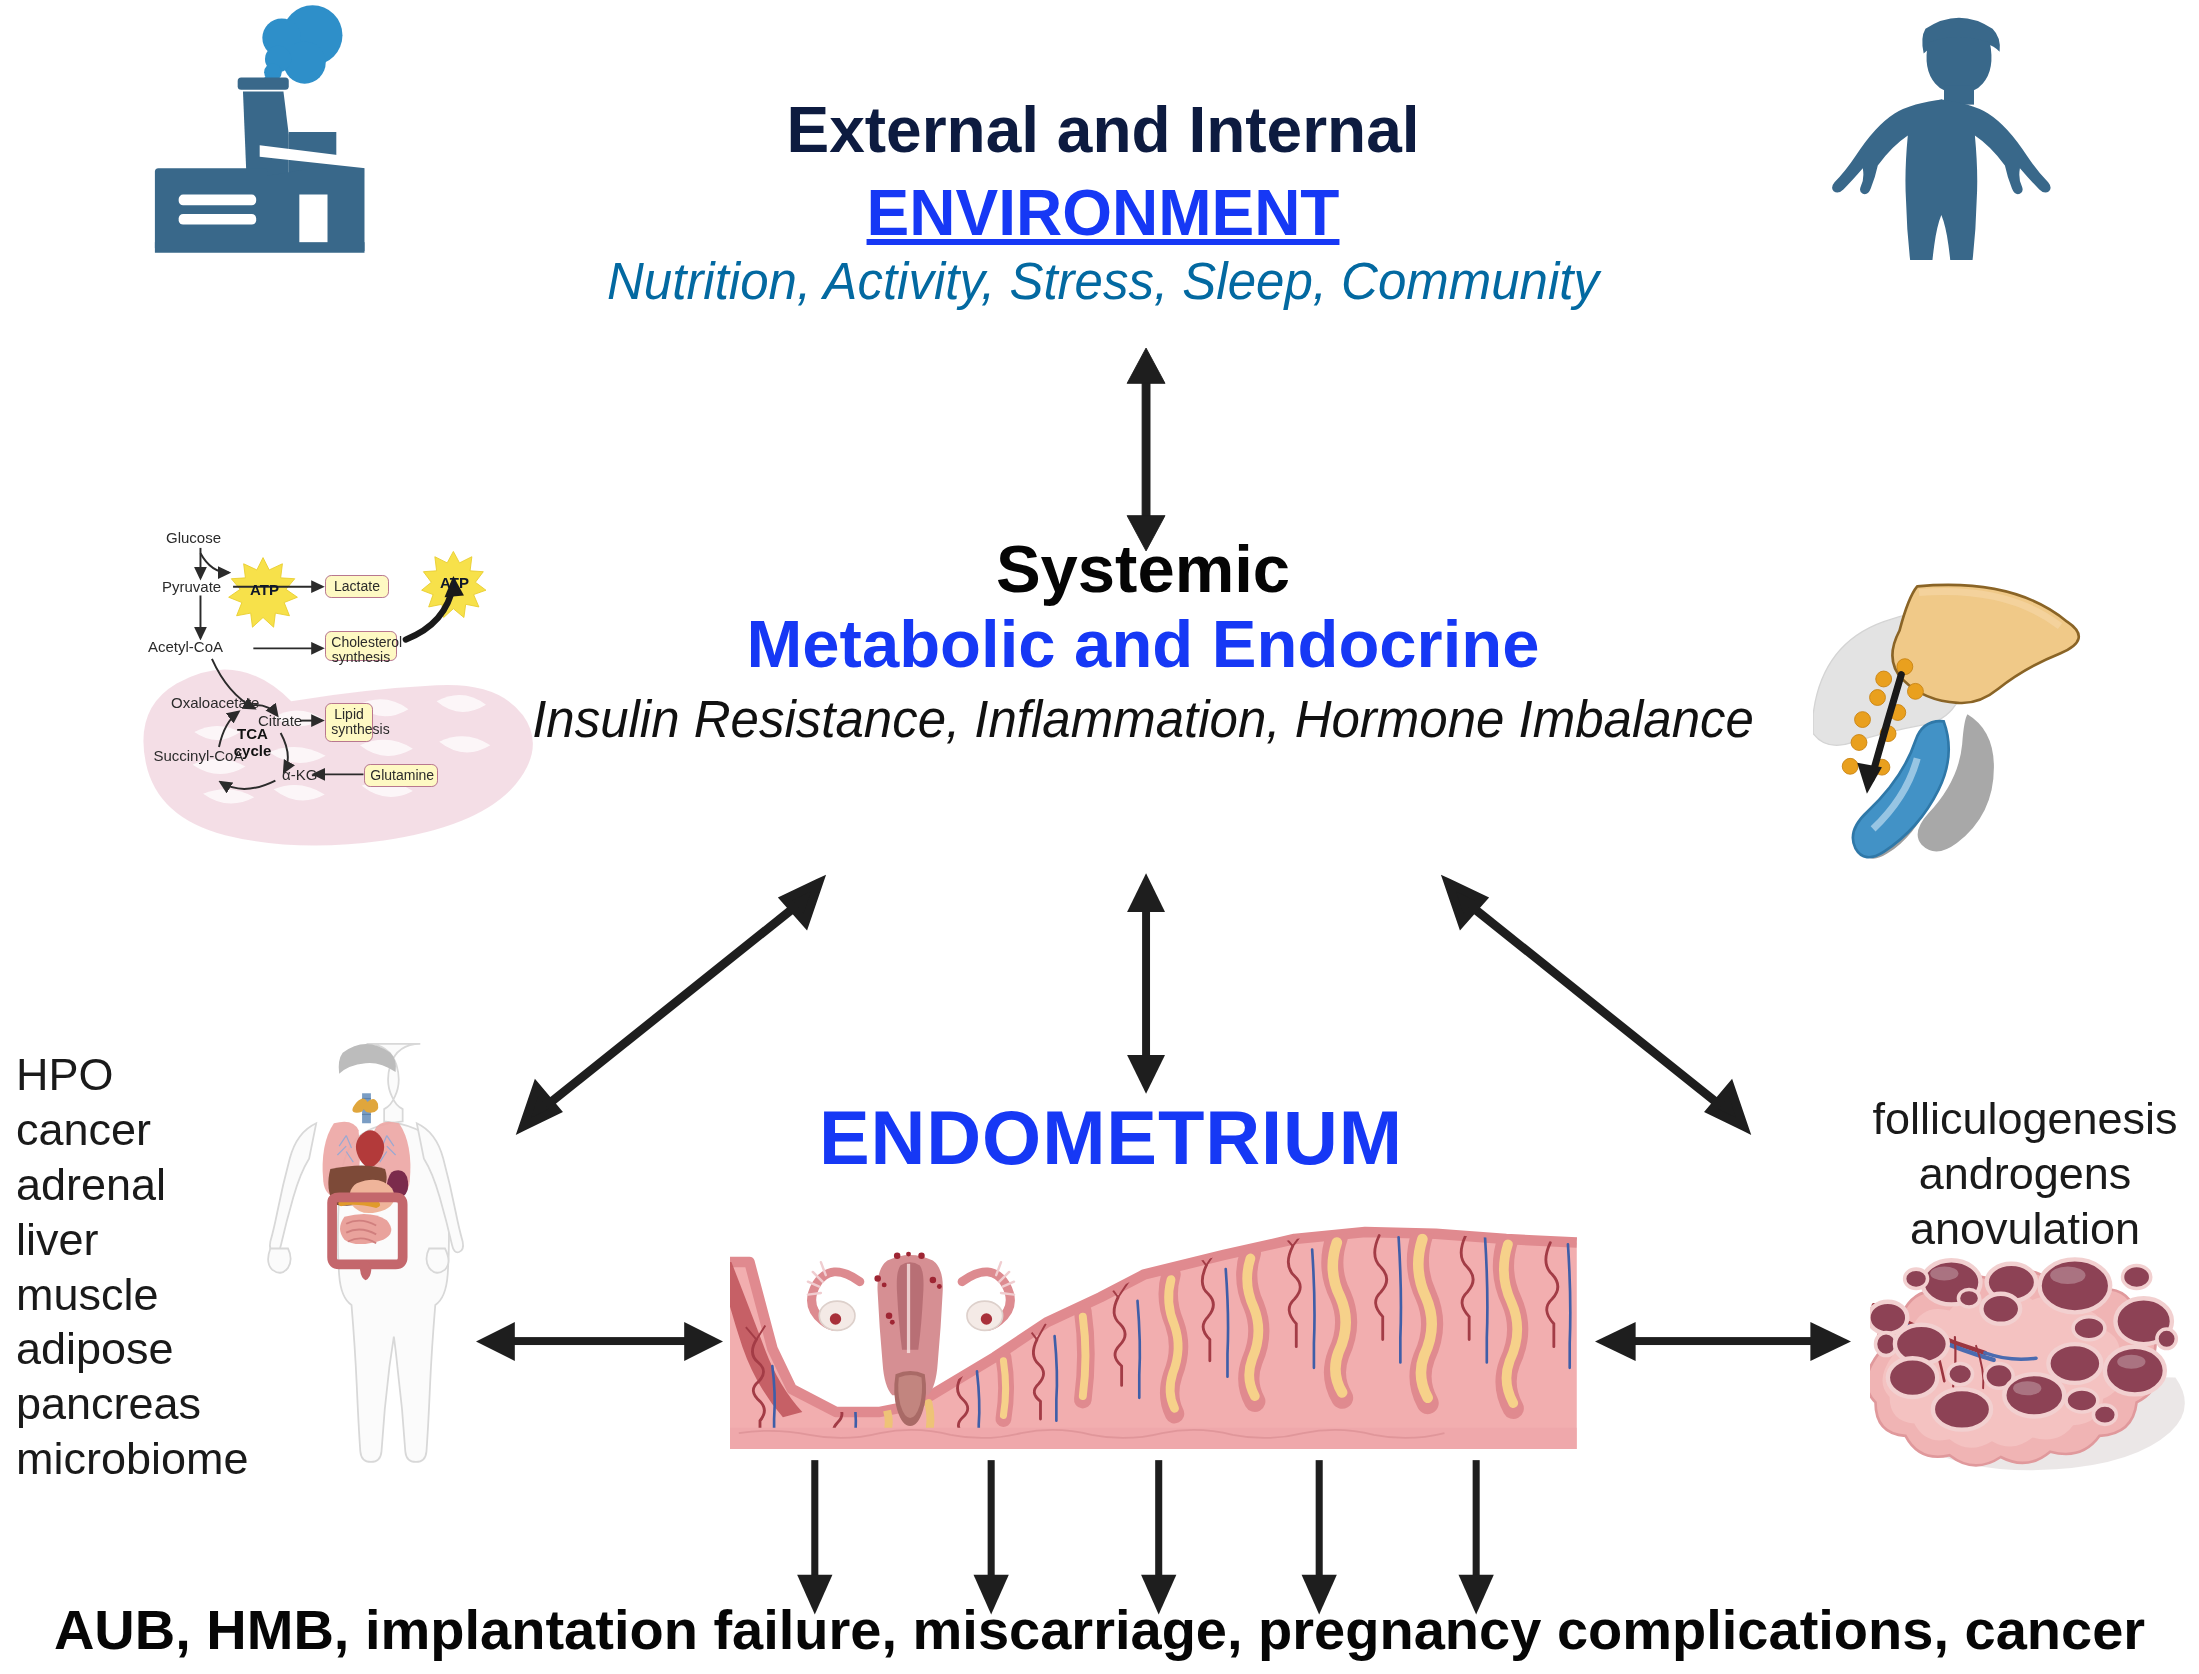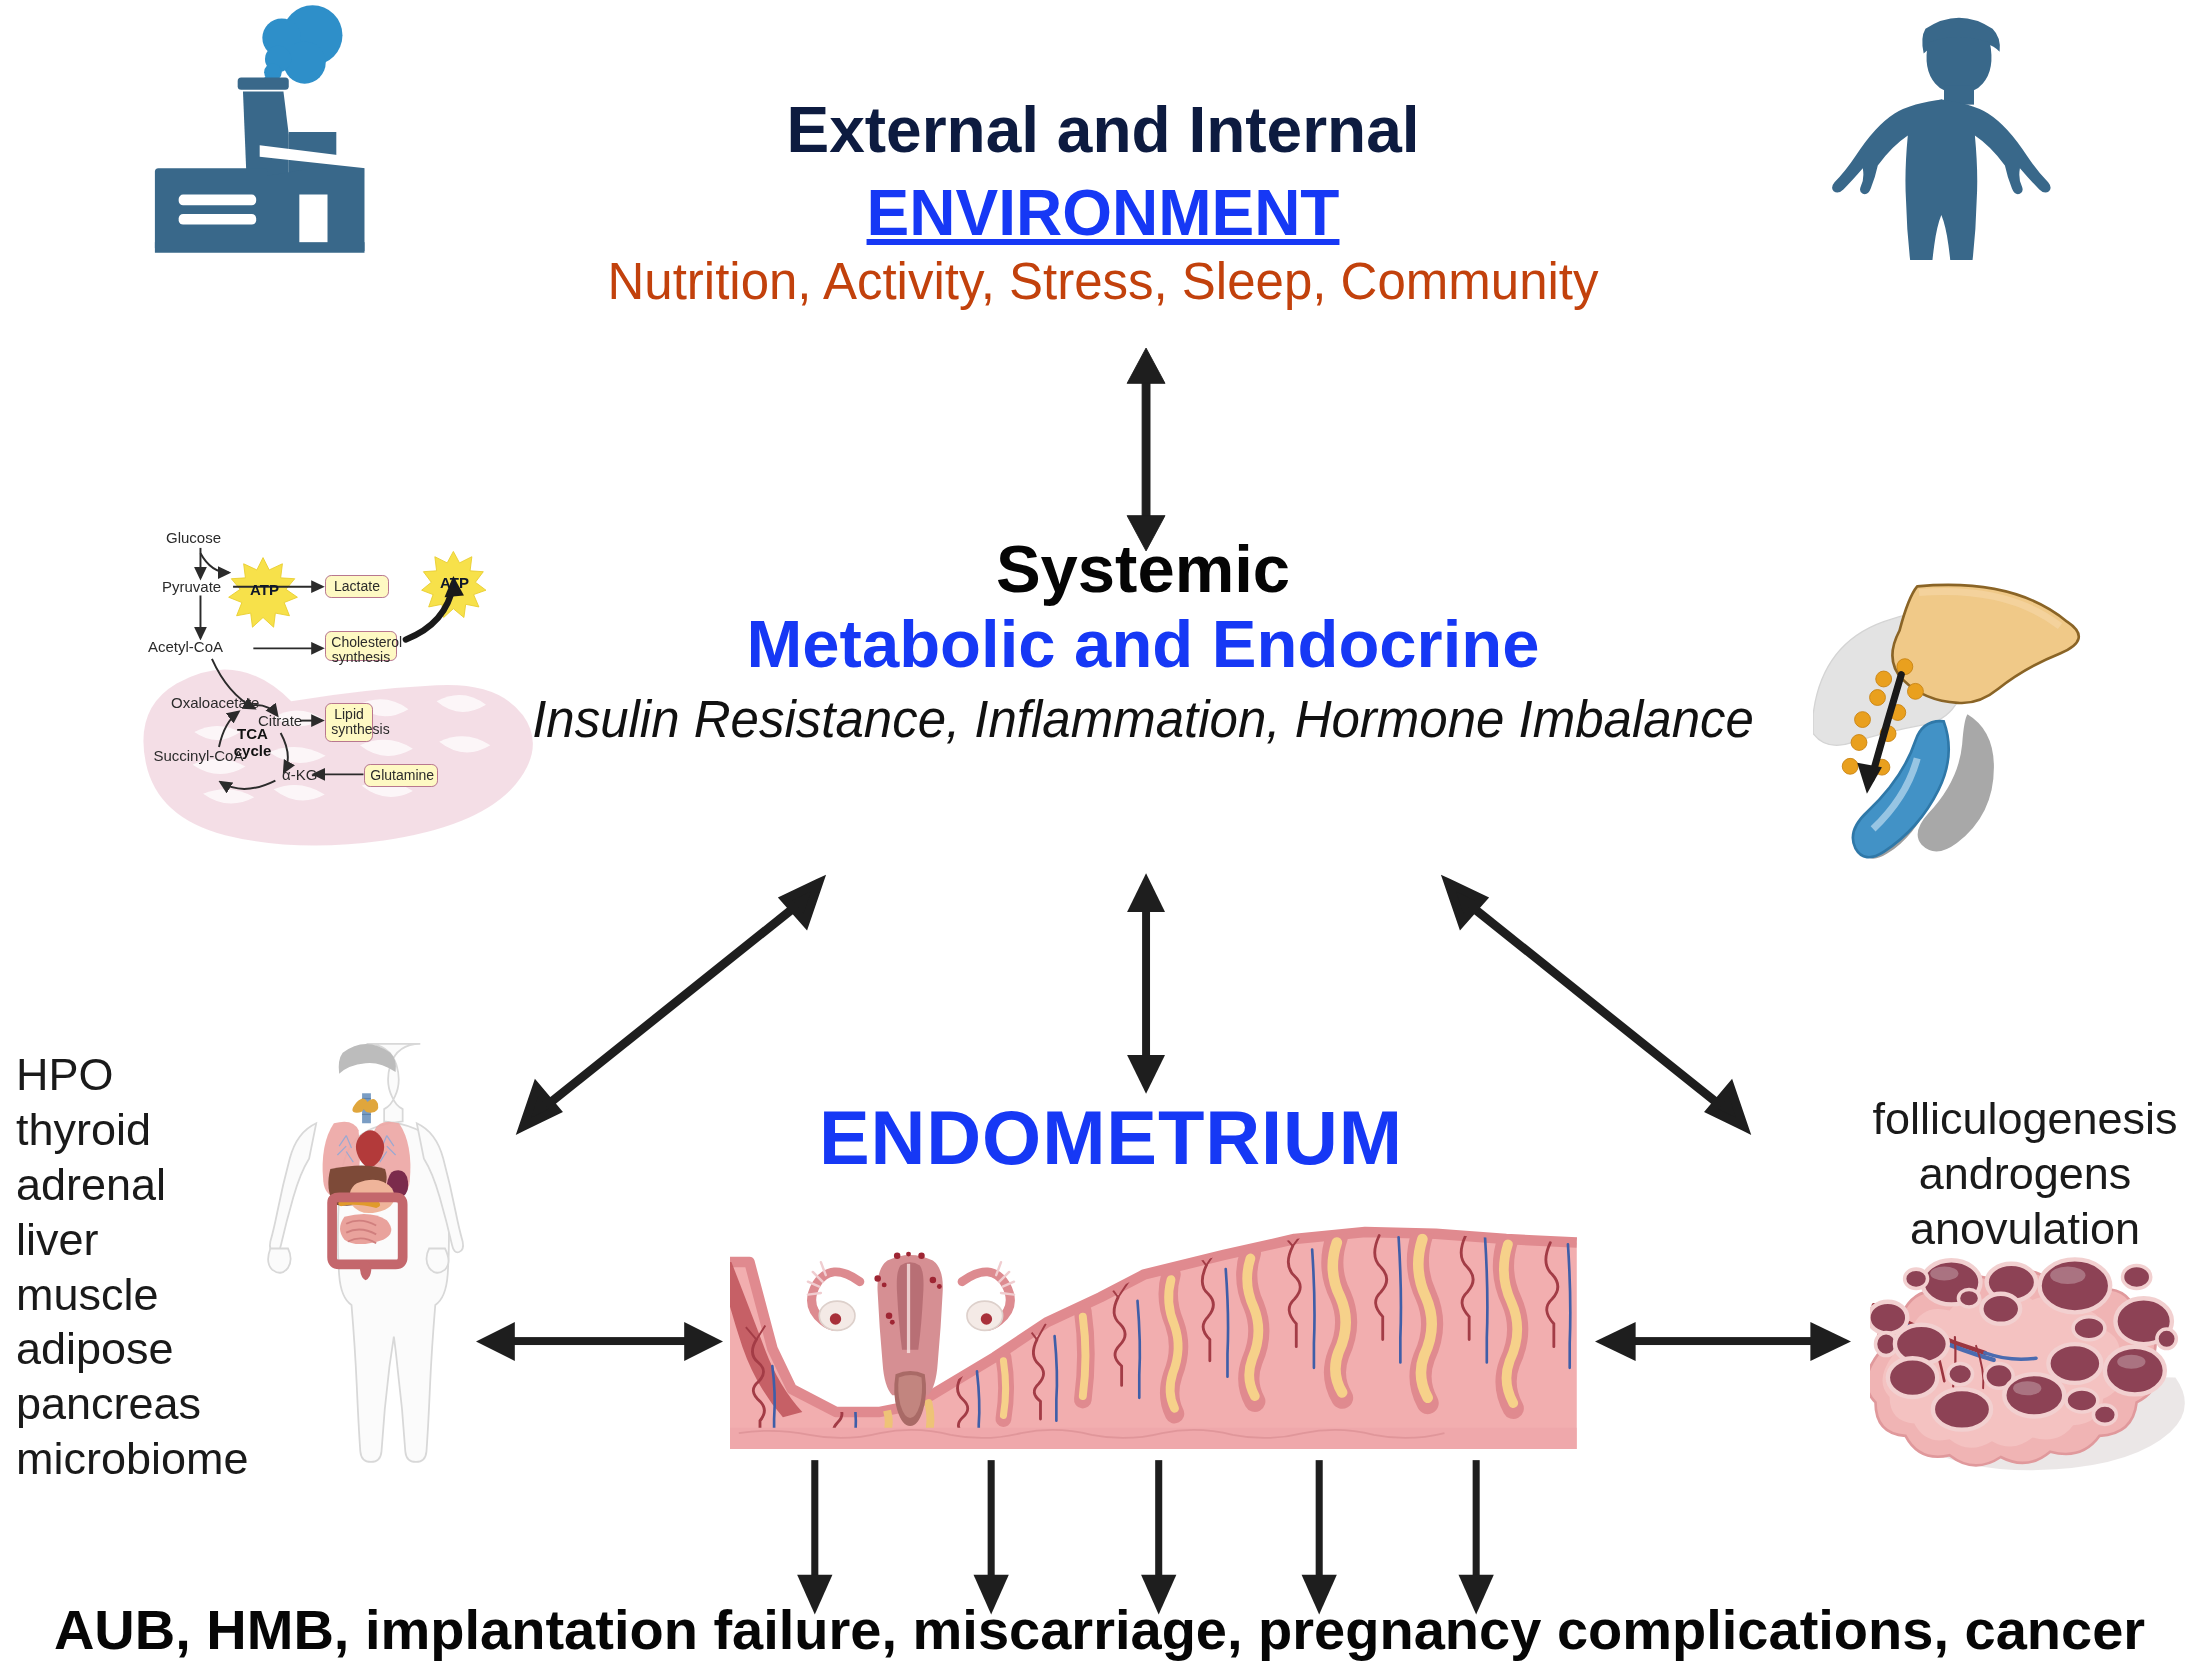--- a/index.html
+++ b/index.html
@@ -34,21 +34,22 @@
     font-weight: bold;
     color: #1638f5;
     font-family: "Liberation Sans Narrow", "Liberation Sans", sans-serif;
   }
   .t-bold-black {
     font-weight: bold;
     color: #050505;
     font-family: "Liberation Sans Narrow", "Liberation Sans", sans-serif;
   }
   .t-italic-navy {
-    color: #c2410c;
+    font-style: italic;
+    color: #0369a1;
     font-family: "Liberation Sans Narrow", "Liberation Sans", sans-serif;
   }
   .t-italic-black {
     font-style: italic;
     color: #111111;
     font-family: "Liberation Sans Narrow", "Liberation Sans", sans-serif;
   }
   .env-line1 { font-size: 64px; letter-spacing: 0px; }
   .env-line2 { font-size: 64px; letter-spacing: 0px; }
   .env-line3 { font-size: 51px; }
@@ -375,21 +376,21 @@
       <g fill="#1e1e1e">
         <rect x="50" y="30" width="9" height="192"></rect>
         <polygon points="54.5,0 76,44 33,44"></polygon>
         <polygon points="54.5,250 76,206 33,206"></polygon>
       </g>
     </svg>
   </div>
 
   <div class="abs side-list" style="left:16px; top:1048px; width:265px;">
     <div>HPO</div>
-    <div>thyroid</div>
+    <div>cancer</div>
     <div>adrenal</div>
     <div>liver</div>
     <div>muscle</div>
     <div>adipose</div>
     <div>pancreas</div>
     <div>microbiome</div>
   </div>
 
   <div class="abs" style="left:265px; top:1028px; width:203px; height:441px;">
     <svg viewBox="0 0 230 500" width="203" height="441">

